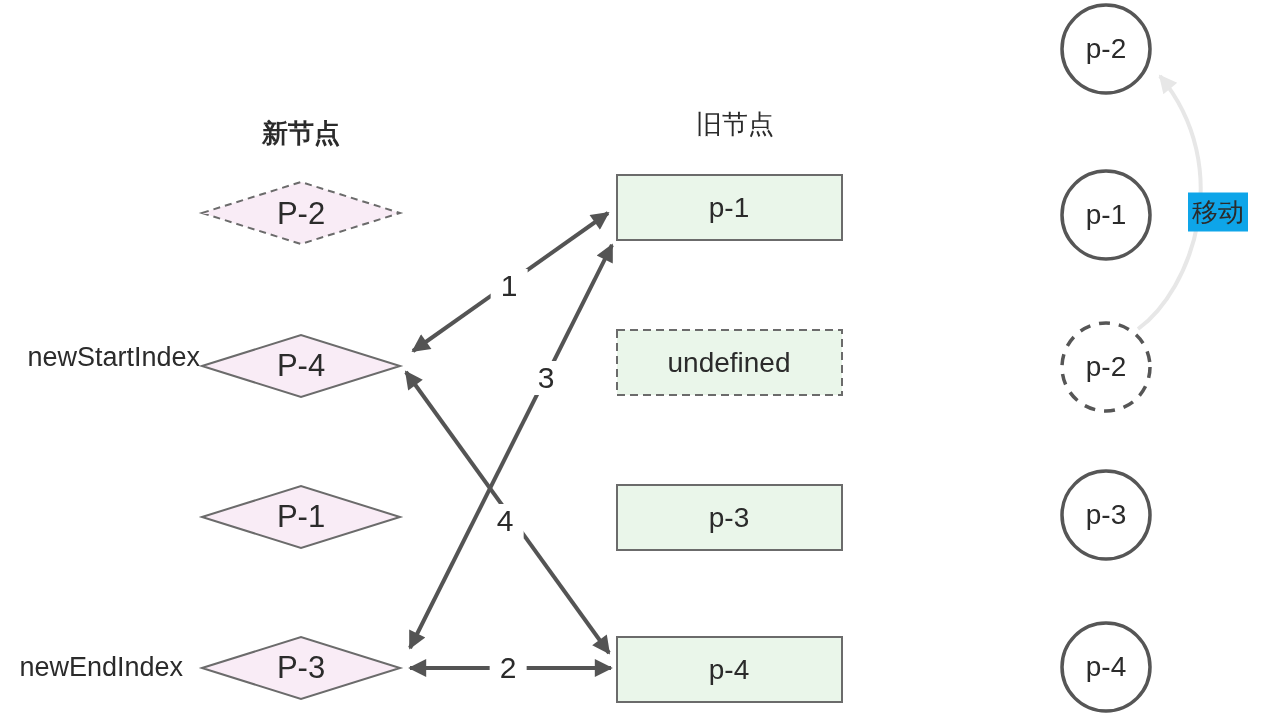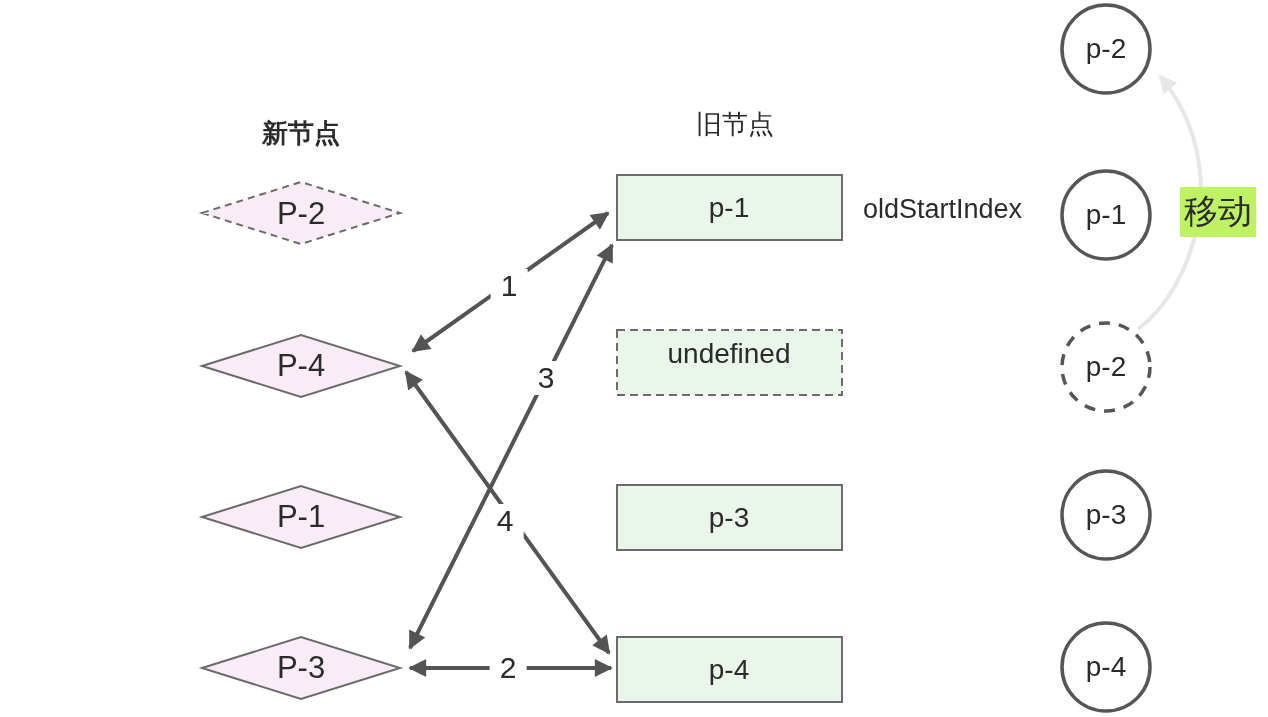--- a/index.html
+++ b/index.html
@@ -22,21 +22,21 @@
   .move-head { fill:var(--move_color); }
 
   
   .txt { position:absolute; white-space:nowrap; }
   .center { transform:translate(-50%,-50%); }
   .col-title { font-size:26px; }
   .side-label { font-size:27px; }
   .node-label { font-size:28px; }
   .diamond-label { font-size:31px; }
   .num-label { font-size:30px; background:#ffffff; padding:0 10px; }
-  .move-label { font-size:34px; background:#bef264; padding:2px 4px; }
+  .move-label { font-size:26px; background:#0ea5e9; padding:2px 4px; }
   .r { text-align:right; }
 </style>
 </head>
 <body>
 
 <div class="canvas" style="color: rgb(43, 43, 43);">
 
   <svg class="layer" width="1268" height="717" viewBox="0 0 1268 717">
     <defs>
       <marker id="ah" viewBox="0 0 10 10" refX="9" refY="5" markerWidth="5.5" markerHeight="4.5" orient="auto-start-reverse" markerUnits="strokeWidth">
@@ -73,31 +73,32 @@
 
   <div class="txt col-title center" style="left:301px; top:133px;font-weight:bold;">新节点</div>
   <div class="txt col-title center" style="left:729px; top:124px;margin-left:6px;">旧节点</div>
 
   <div class="txt diamond-label center" style="left:301px; top:214px;">P-2</div>
   <div class="txt diamond-label center" style="left:301px; top:366px;">P-4</div>
   <div class="txt diamond-label center" style="left:301px; top:517px;">P-1</div>
   <div class="txt diamond-label center" style="left:301px; top:668px;">P-3</div>
 
   <div class="txt node-label center" style="left:729px; top:208px;">p-1</div>
-  <div class="txt node-label center" style="left:729px; top:354px;">undefined</div>
+  <div class="txt node-label center" style="left:729px; top:363px;">undefined</div>
   <div class="txt node-label center" style="left:729px; top:518px;">p-3</div>
   <div class="txt node-label center" style="left:729px; top:670px;">p-4</div>
 
   <div class="txt node-label center" style="left:1106px; top:49px;">p-2</div>
   <div class="txt node-label center" style="left:1106px; top:215px;">p-1</div>
   <div class="txt node-label center" style="left:1106px; top:367px;">p-2</div>
   <div class="txt node-label center" style="left:1106px; top:515px;">p-3</div>
   <div class="txt node-label center" style="left:1106px; top:667px;">p-4</div>
 
-  <div class="txt side-label" style="left:863px; top:194px;">oldStartIndex</div>
+  <div class="txt side-label r" style="left:12px; top:342px; width:188px;">newStartIndex</div>
+  <div class="txt side-label r" style="left:12px; top:652px; width:171px;">newEndIndex</div>
 
   <div class="txt num-label center" style="left:509px; top:286px;">1</div>
   <div class="txt num-label center" style="left:508px; top:668px;">2</div>
   <div class="txt num-label center" style="left:546px; top:378px;">3</div>
   <div class="txt num-label center" style="left:505px; top:521px;">4</div>
 
   <div class="txt move-label center" style="left:1218px; top:212px;">移动</div>
 
 </div>
 

